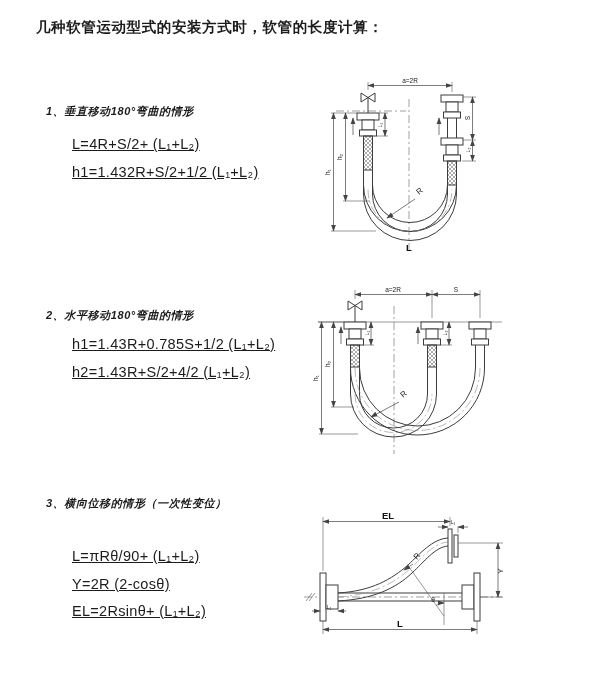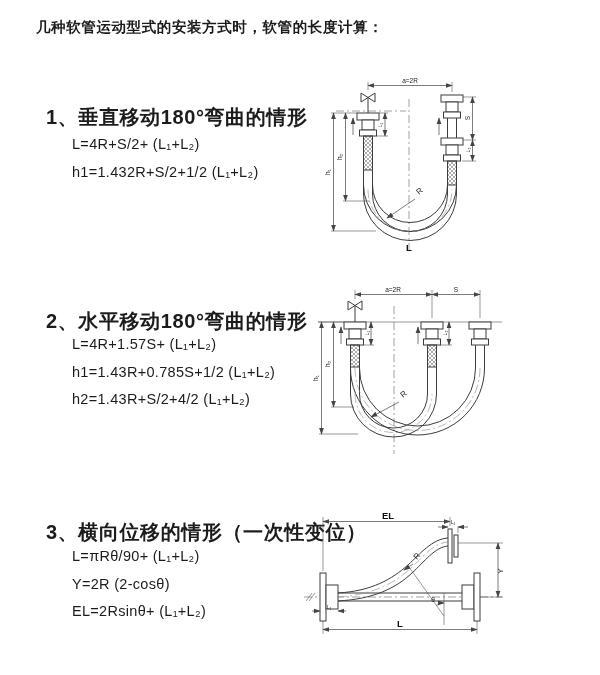--- a/index.html
+++ b/index.html
@@ -1,21 +1,21 @@
 <!DOCTYPE html>
 <html><head>
 <meta charset="utf-8">
 <style>
   html,body{margin:0;padding:0;background:#fff;}
   body{width:600px;height:675px;position:relative;font-family:"Liberation Sans","DejaVu Sans",sans-serif;color:#1c1c1c;}
   .page{position:absolute;inset:0;background:#ffffff;overflow:hidden;padding-left:35px;}
   .doc-title{position:absolute;left:36px;top:18px;font-size:14.5px;font-weight:bold;letter-spacing:.6px;}
-  .sec-heading{position:absolute;left:46px;font-size:20px;font-weight:bold;letter-spacing:.6px;}
+  .sec-heading{position:absolute;left:46px;font-size:11px;font-weight:bold;letter-spacing:.6px;font-style:italic;}
   .formulas{position:absolute;left:72px;font-size:14.5px;font-weight:500;letter-spacing:.3px;}
-  .formula{display:block;height:27.5px;line-height:20px;white-space:pre;}
+  .formula{display:block;height:27.5px;line-height:20px;white-space:pre;text-decoration:underline;}
   .diagram{position:absolute;}
   
   .ol{stroke:#3c3c3c;stroke-width:1;fill:none;}
   .fl{fill:#fff;stroke:#3c3c3c;stroke-width:1;}
   .hz{fill:url(#hatch);stroke:#3c3c3c;stroke-width:1;}
   .dl{stroke:#555;stroke-width:.6;fill:none;}
   .dim{stroke:#444;stroke-width:.7;fill:none;marker-start:url(#arr);marker-end:url(#arr);}
   .dime{stroke:#444;stroke-width:.7;fill:none;marker-end:url(#arr);}
   .cl{stroke:#8a8a8a;stroke-width:.6;fill:none;stroke-dasharray:9 3 2 3;}
   .cld{stroke:#777;stroke-width:.7;fill:none;stroke-dasharray:8 3 2 3;}
@@ -117,21 +117,20 @@
 
       <text class="dt2" x="101" y="122" transform="rotate(-40 101,122)">R</text>
       <line class="dime" x1="97" y1="126" x2="69" y2="145"></line>
 
       <text class="dtl" x="91" y="178" text-anchor="middle">L</text>
     </g>
   </svg>
 
   <div class="sec-heading" style="top:308px">2、水平移动180°弯曲的情形</div>
   <div class="formulas" style="top:334px">
-    <span class="formula">L=4R+1.57S+ (L₁+L₂)</span>
     <span class="formula">h1=1.43R+0.785S+1/2 (L₁+L₂)</span>
     <span class="formula">h2=1.43R+S/2+4/2 (L₁+L₂)</span>
   </div>
 
   <svg class="diagram" style="left:306px;top:282px" width="220" height="180" viewBox="0 0 220 180">
     <g>
       <line class="cld" x1="88" y1="24" x2="88" y2="172"></line>
       <line class="dl" x1="12" y1="40" x2="196" y2="40"></line>
     </g>
     <g>
@@ -194,21 +193,21 @@
       <text class="dts" x="140.5" y="51" text-anchor="middle" transform="rotate(-90 140.5,51)">L₂</text>
 
       <line class="dime" x1="35" y1="62" x2="35" y2="45"></line>
       <line class="dime" x1="112" y1="62" x2="112" y2="45"></line>
 
       <text class="dt2" x="97" y="116" transform="rotate(-40 97,116)">R</text>
       <line class="dime" x1="93" y1="120" x2="65" y2="135"></line>
     </g>
   </svg>
 
-  <div class="sec-heading" style="top:519px">3、横向位移的情形（一次性变位）</div>
+  <div class="sec-heading" style="top:496px">3、横向位移的情形（一次性变位）</div>
   <div class="formulas" style="top:546px">
     <span class="formula">L=πRθ/90+ (L₁+L₂)</span>
     <span class="formula">Y=2R (2-cosθ)</span>
     <span class="formula">EL=2Rsinθ+ (L₁+L₂)</span>
   </div>
 
   <svg class="diagram" style="left:300px;top:509px" width="230" height="140" viewBox="0 0 230 140">
     <g>
       <line class="cld" x1="4" y1="88" x2="202" y2="88"></line>
       <path class="dl" d="M6,92 L12,84 M9,92 L15,84"></path>

